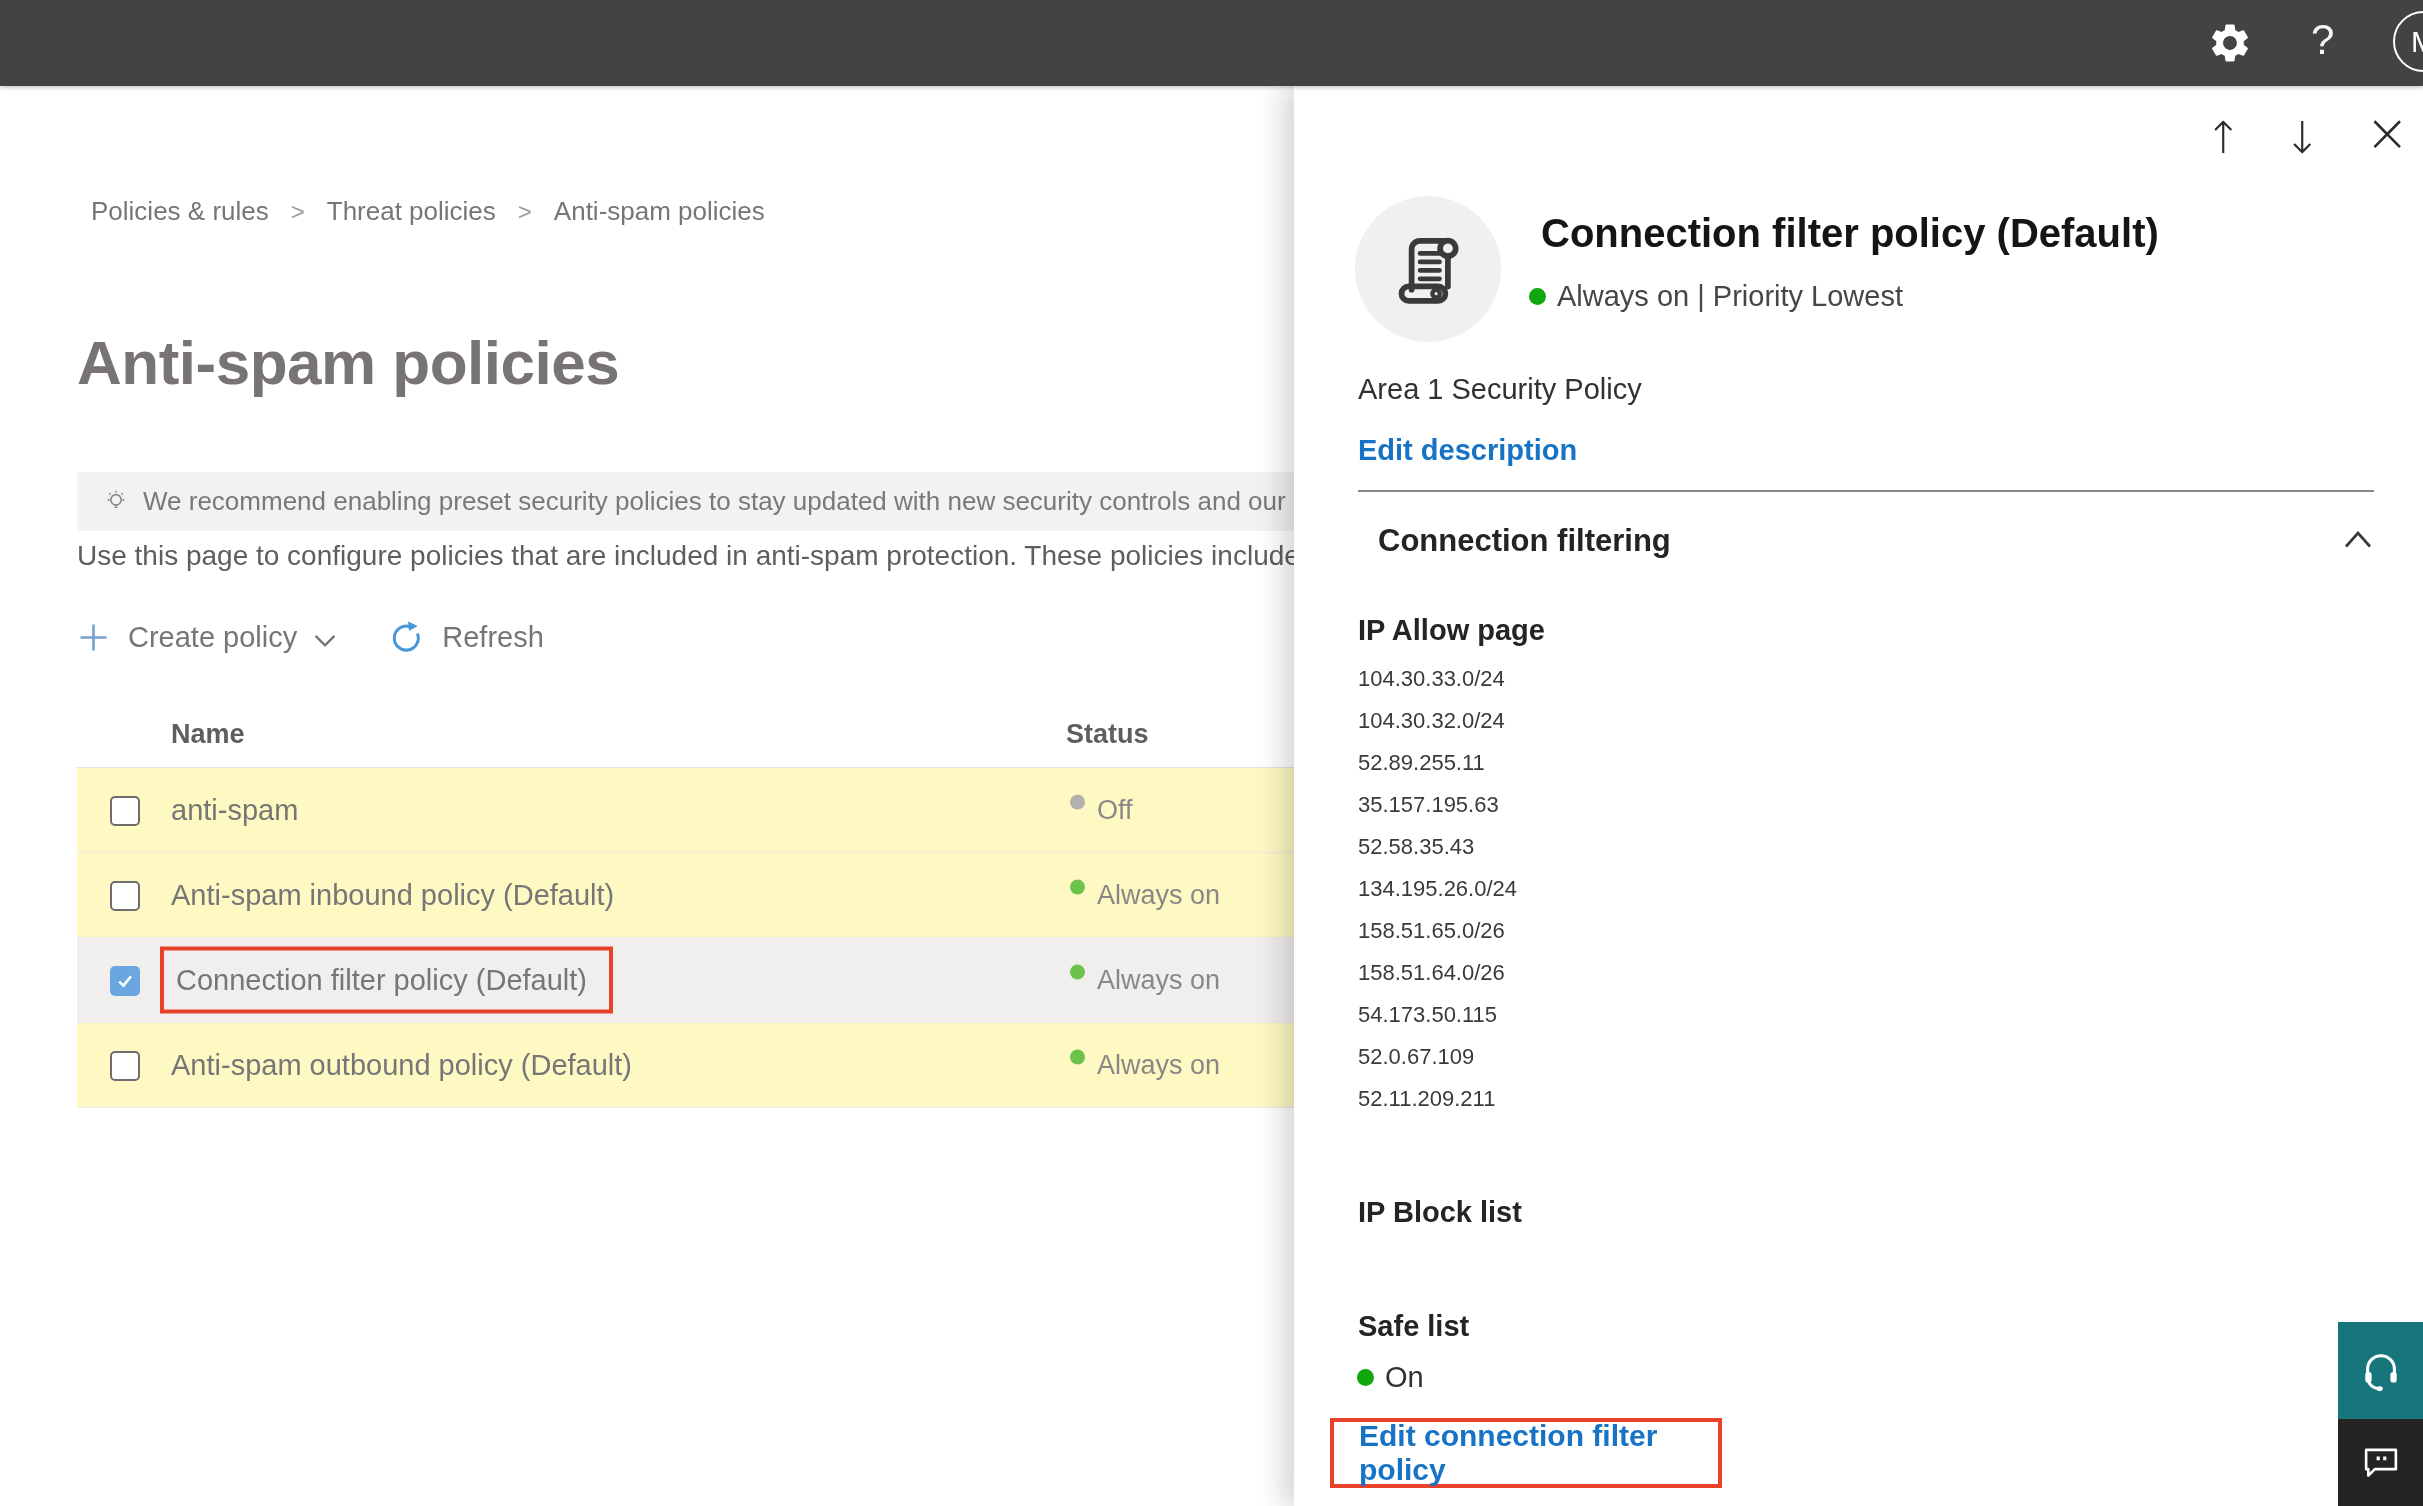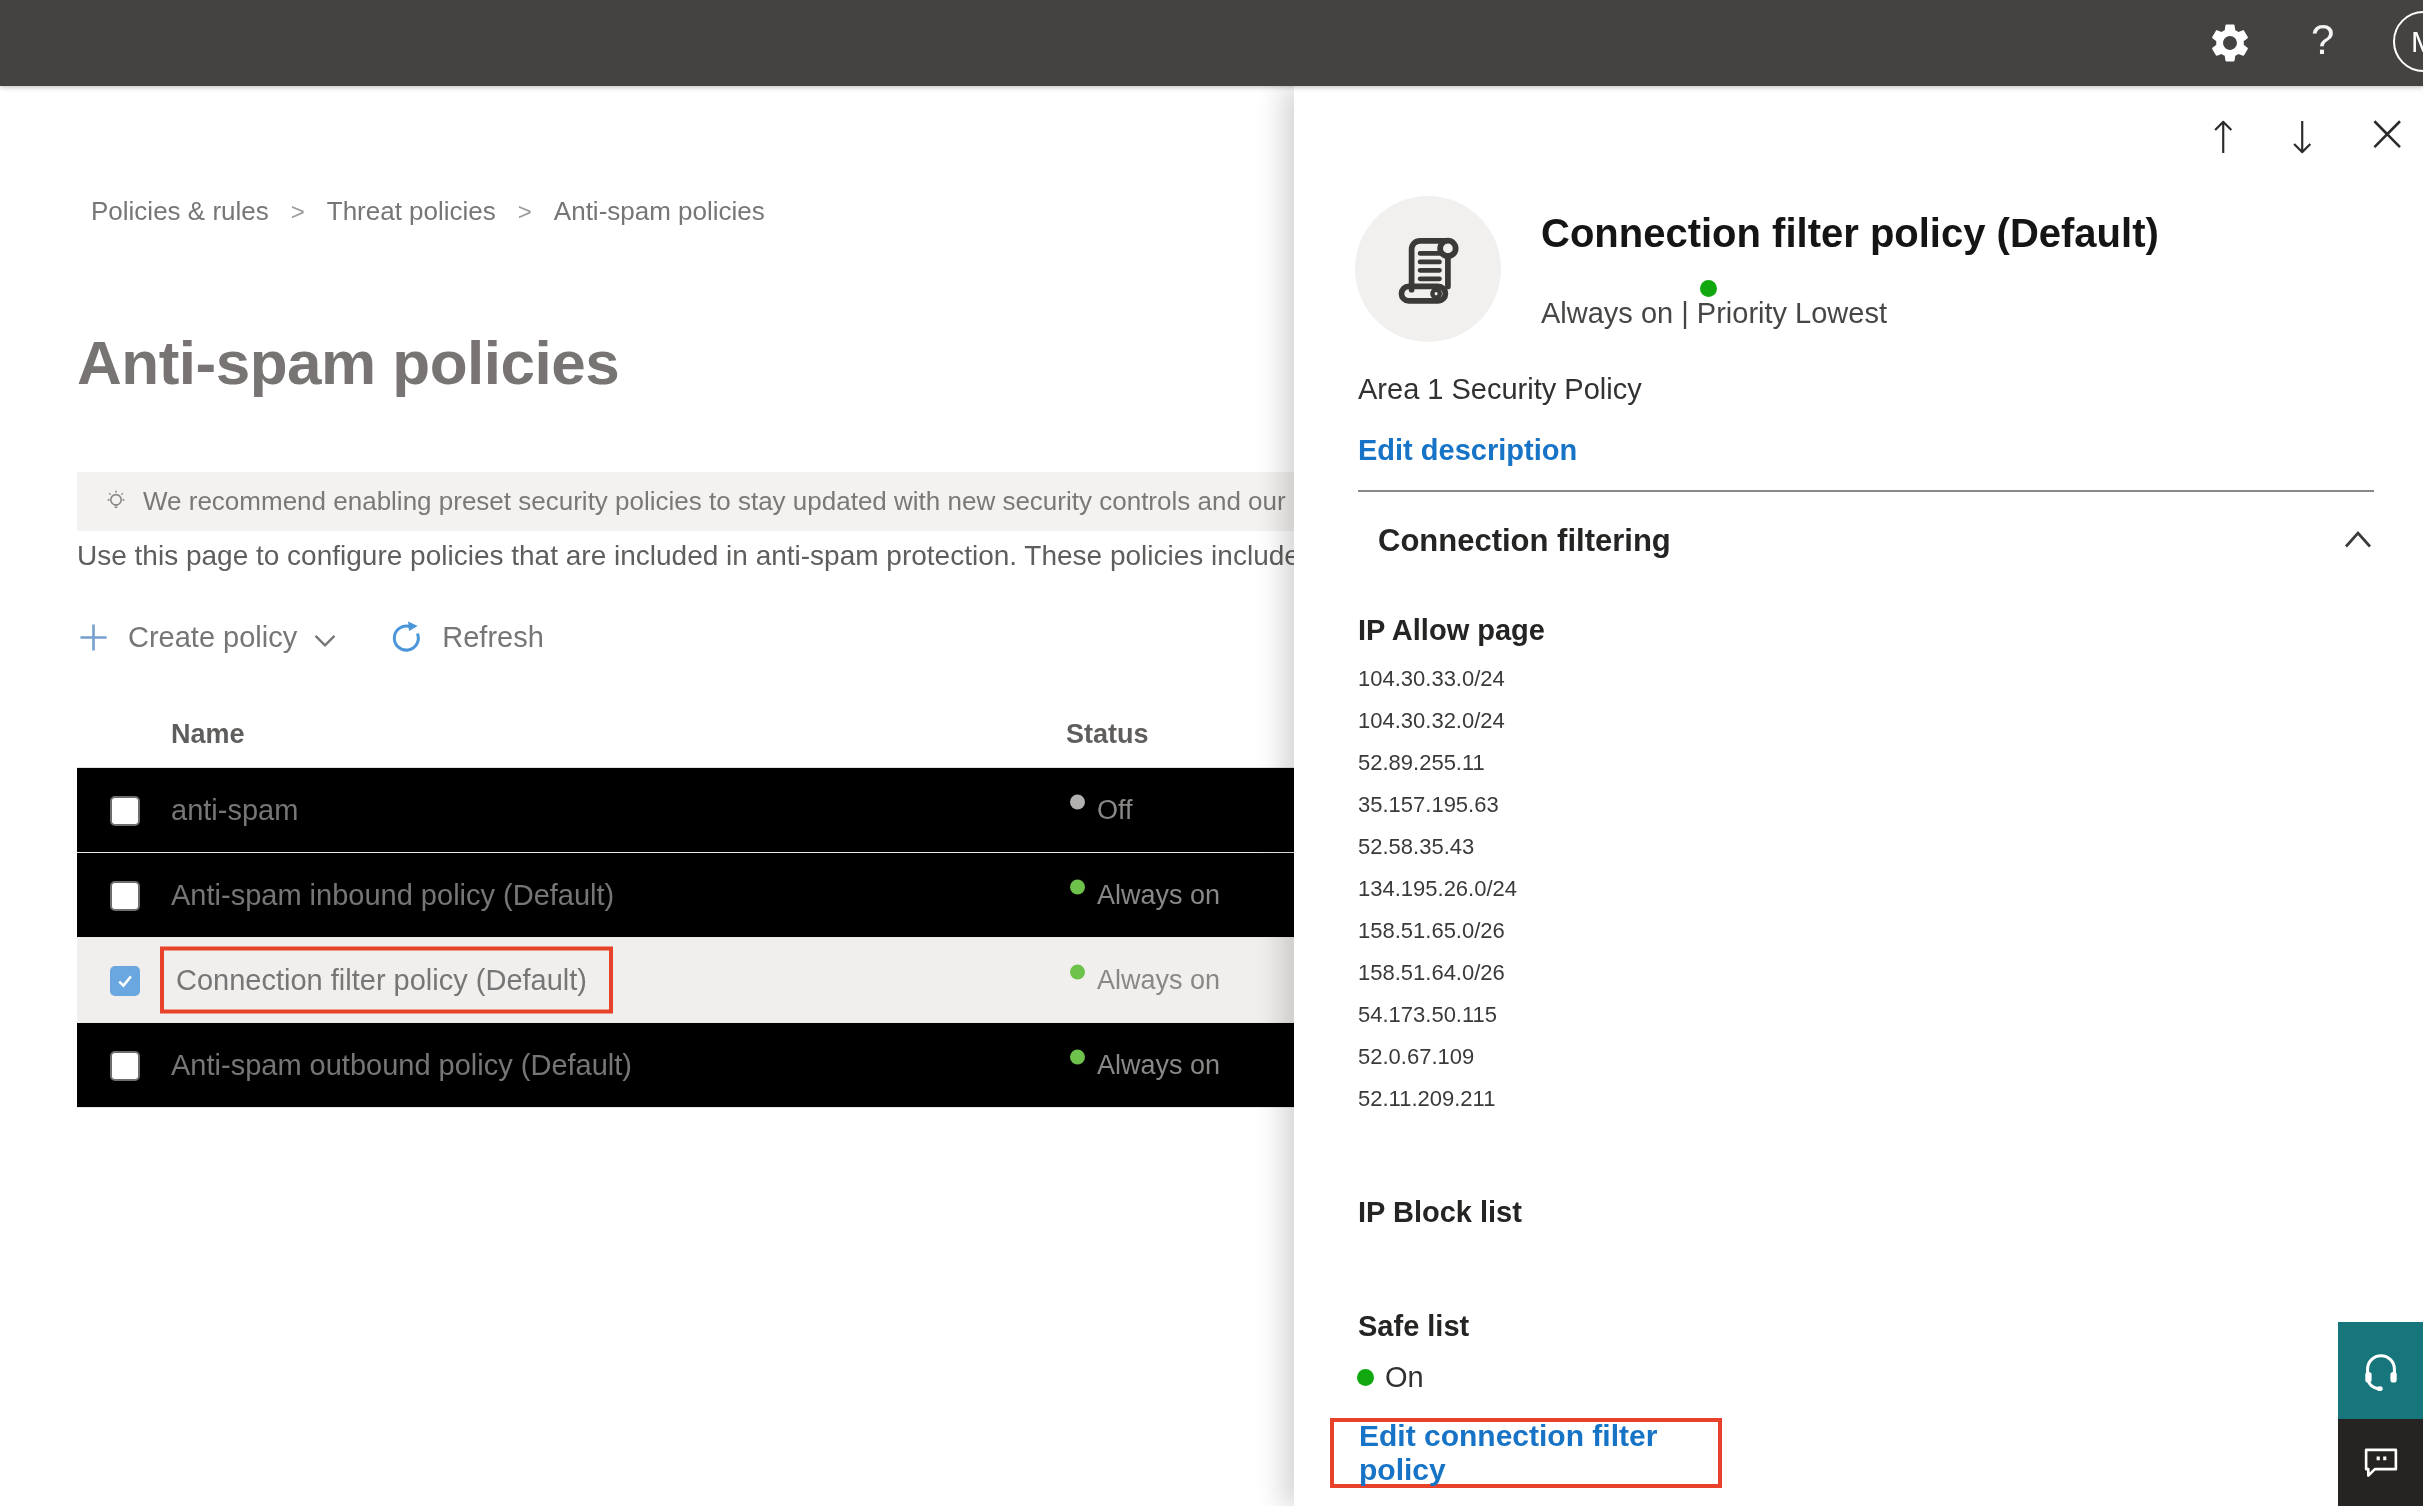--- a/index.html
+++ b/index.html
@@ -36,21 +36,21 @@
   .toolbar { position:absolute; left:77px; top:610px; height:55px; z-index:1; display:flex; align-items:center; }
   .tb-btn { display:flex; align-items:center; cursor:pointer; }
   .tb-label { font-size:29px; color:#767676; margin-left:18px; }
   .chev-down { margin-left:16px; margin-top:6px; }
 
   
   .tbl { position:absolute; left:77px; top:703px; width:1772px; z-index:1; }
   .tbl-head { position:relative; height:65px; border-bottom:1px solid #e4e2e0; }
   .th { position:absolute; top:16px; font-size:27px; font-weight:700; color:#605e5c; cursor:pointer; }
   .th-name { left:94px; } .th-status { left:989px; }
-  .t-row { position:relative; height:85px; border-bottom:1px solid #eceae8; background:#000000; cursor:pointer; }
+  .t-row { position:relative; height:85px; border-bottom:1px solid #eceae8; background:#fef9c3; cursor:pointer; }
   .t-row.selected { background:#f1efed; }
   .cbx { position:absolute; left:33px; top:28px; width:30px; height:30px; border:2px solid #6f6d6b;
          border-radius:5px; background:#fff; cursor:pointer; }
   .cbx.checked { border:none; background:#6aa7e0; display:flex; align-items:center; justify-content:center; }
   .row-name { position:absolute; left:94px; top:50%; transform:translateY(-50%);
               font-size:29px; color:#767676; white-space:nowrap; }
   .name-hl { left:83px; border:4px solid #e8432a; padding:13px 22px 13px 12px; transform:translateY(-50%); }
   .status-cell { position:absolute; left:993px; top:50%; transform:translateY(-50%);
                  display:flex; align-items:flex-start; }
   .dot { width:15px; height:15px; border-radius:50%; margin-right:12px; }
@@ -62,21 +62,21 @@
             z-index:20; box-shadow:-12px 0 26px rgba(0,0,0,.16); }
   .fly-nav { position:absolute; top:18px; color:#2b2b2b; cursor:pointer;
              font-family:"DejaVu Sans",sans-serif; }
   .nav-up   { left:911px; top:26px; font-size:44px; font-weight:200; }
   .nav-down { left:990px; top:26px; font-size:44px; font-weight:200; }
   .nav-close{ left:1071px; top:16px; font-size:53px; font-weight:200; }
 
   .fly-avatar { position:absolute; left:61px; top:110px; width:146px; height:146px; border-radius:50%;
                 background:#f1f0ef; display:flex; align-items:center; justify-content:center; }
   .fly-title { position:absolute; left:247px; top:125px; font-size:40px; font-weight:700; color:#151515; }
-  .fly-status { position:absolute; left:247px; top:194px; display:flex; align-items:center;flex-direction:column; }
+  .fly-status { position:absolute; left:235px; top:194px; display:flex; align-items:center; }
   .dot-big { width:17px; height:17px; border-radius:50%; background:#10a80e; margin-right:11px; }
   .fly-status-txt { font-size:29px; color:#484644; }
 
   .fly-desc { position:absolute; left:64px; top:287px; font-size:29px; color:#333130; }
   .link { color:#1673c5; cursor:pointer; text-decoration:none;font-weight:bold; }
   .fly-editdesc { position:absolute; left:64px; top:348px; font-size:29px; }
   .fly-divider { position:absolute; left:64px; top:404px; width:1016px; height:2px; background:#8a8886; }
 
   .fly-section { position:absolute; left:64px; top:437px; font-size:31px; font-weight:700; color:#252423;margin-left:20px; }
   .chev-up { position:absolute; left:1049px; top:442px; width:30px; height:22px; cursor:pointer; }

